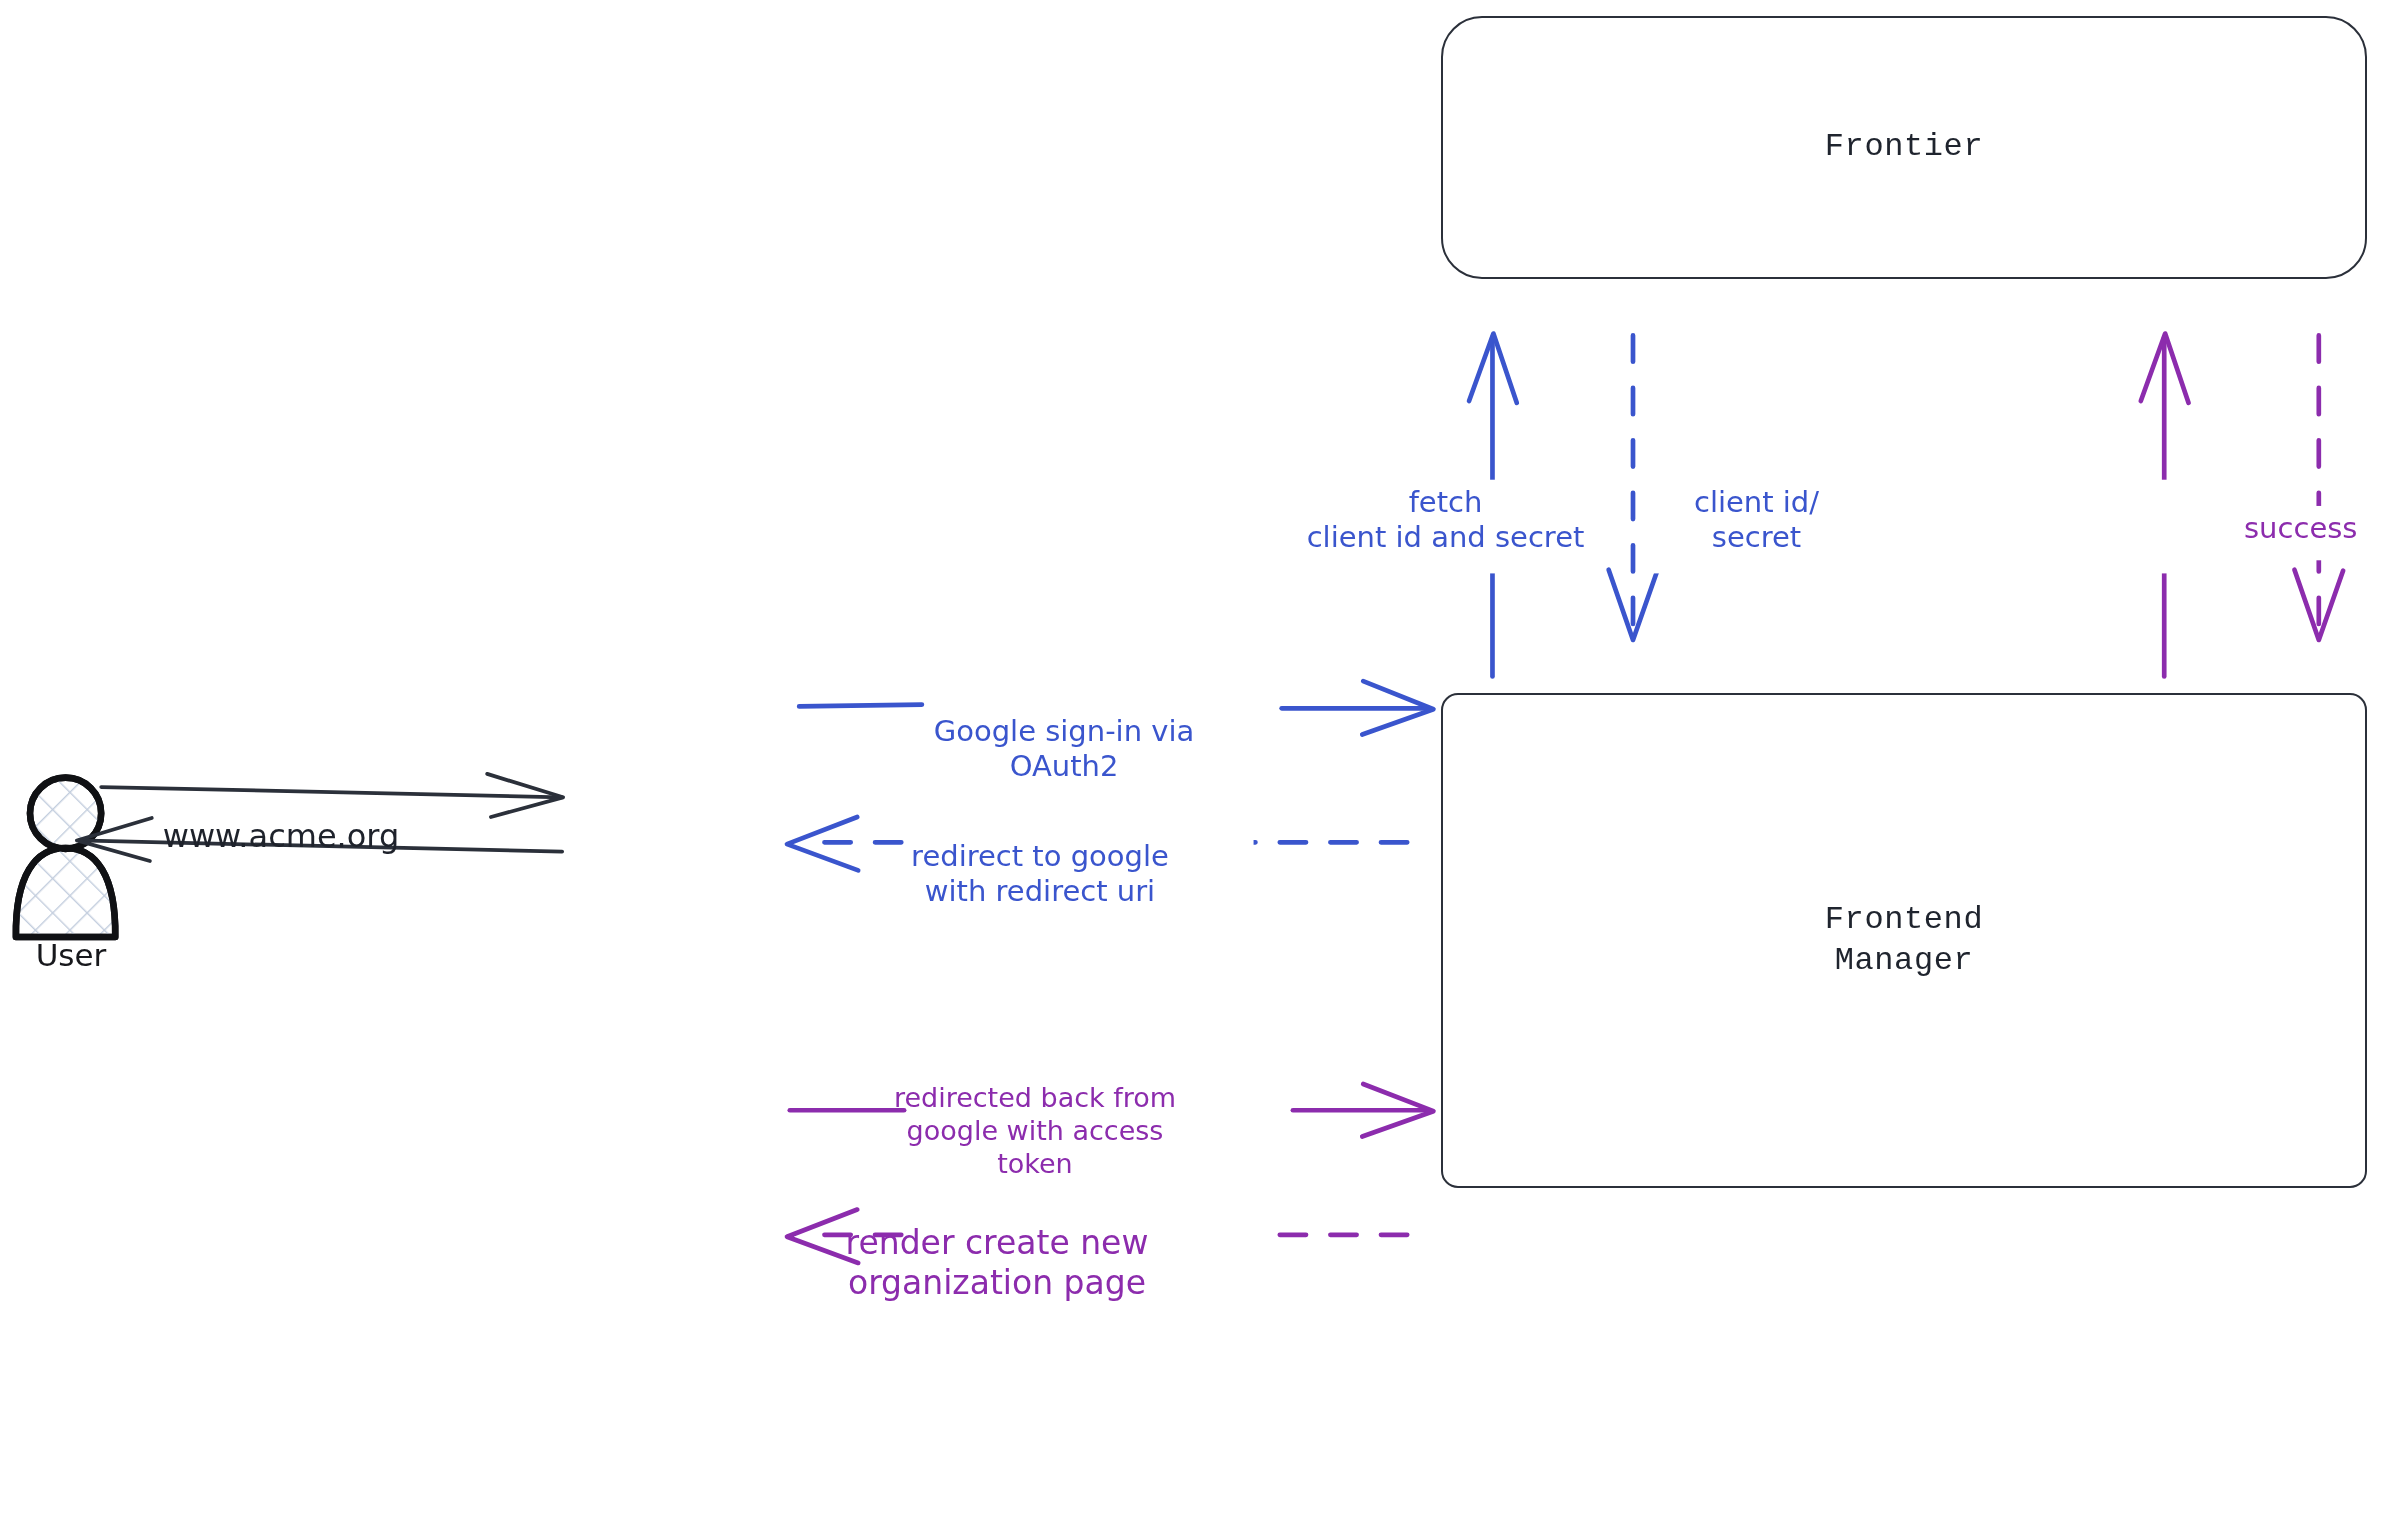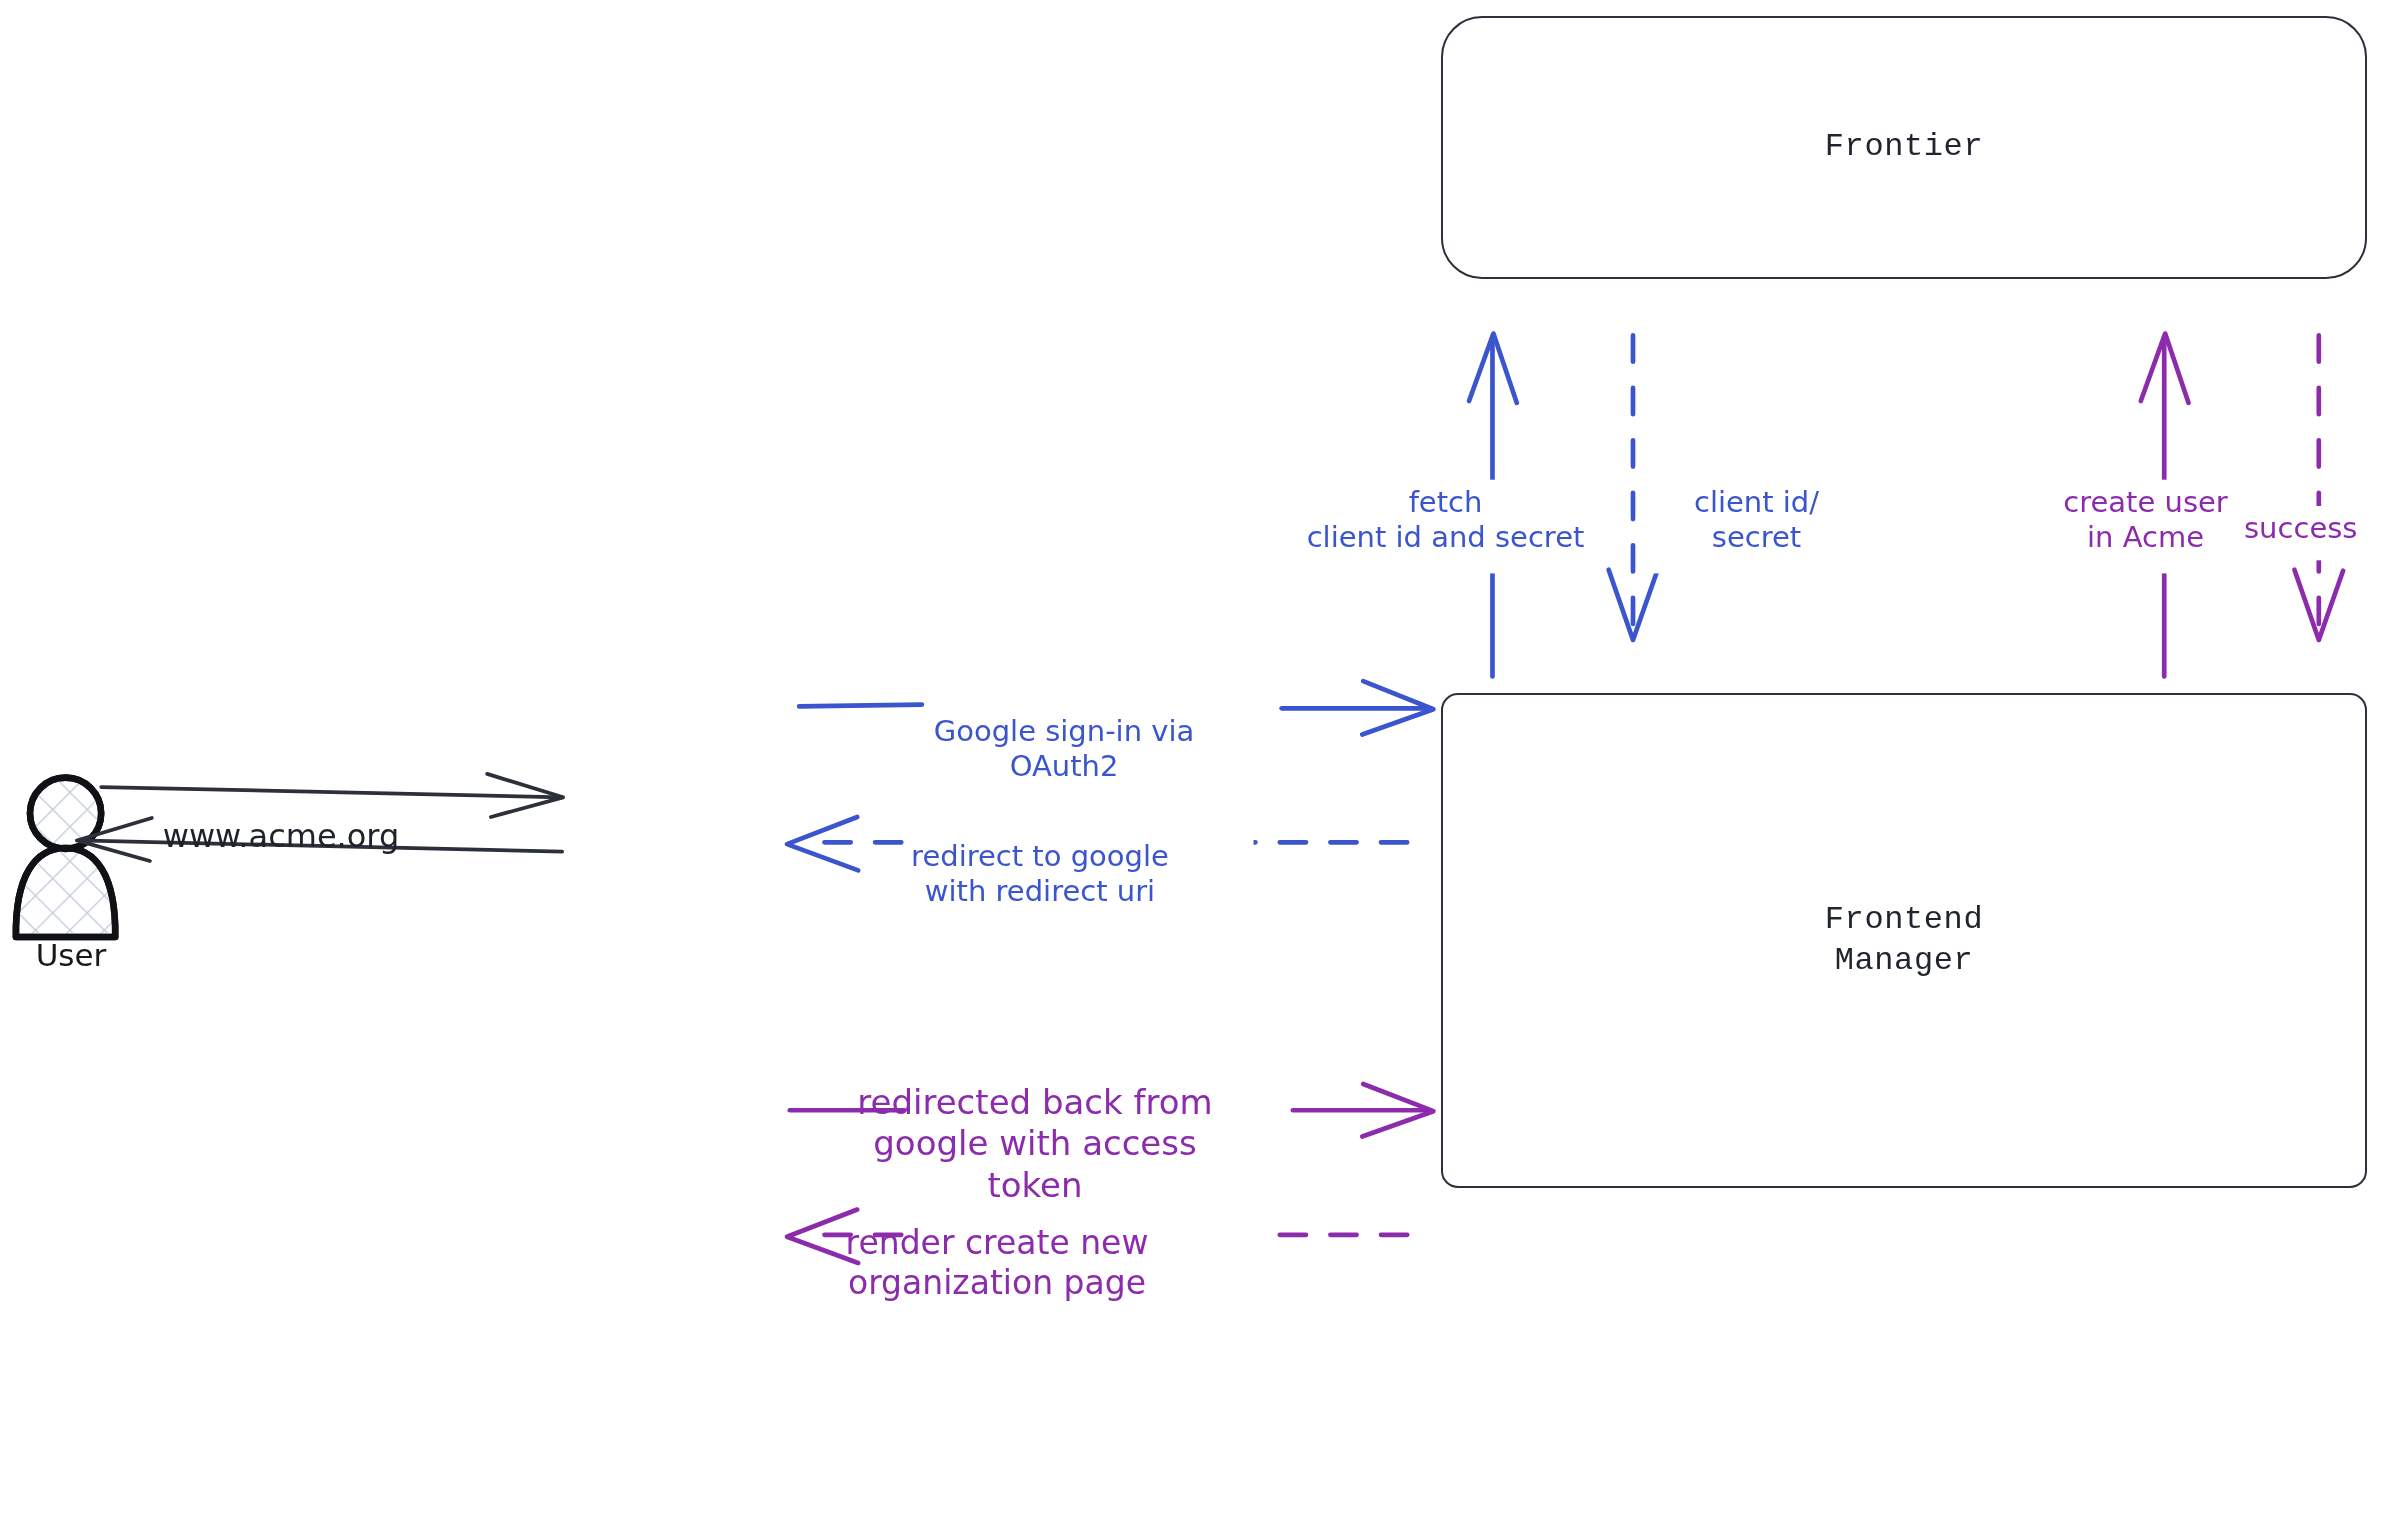--- a/index.html
+++ b/index.html
@@ -86,21 +86,21 @@
   #lbl-google-signin {
     left: 858px; top: 714px; width: 412px;
     font-size: 29px;
   }
   #lbl-redirect-google {
     left: 834px; top: 839px; width: 412px;
     font-size: 29px;
   }
   #lbl-redirected-back {
     left: 824px; top: 1082px; width: 422px;
-    font-size: 34px;
+    font-size: 27px;
   }
   #lbl-render-create {
     left: 786px; top: 1223px; width: 422px;
     font-size: 33px;
   }
   #lbl-fetch-client {
     left: 1244px; top: 485px; width: 403px;
     font-size: 29px;
   }
   #lbl-client-secret {
@@ -219,19 +219,17 @@
 
   <div class="edge-label purple" id="lbl-render-create">render create new
 organization page</div>
 
   <div class="edge-label blue" id="lbl-fetch-client">fetch
 client id and secret</div>
 
   <div class="edge-label blue" id="lbl-client-secret">client id/
 secret</div>
 
-  <div class="edge-label purple" id="lbl-create-user">create user
-in Acme</div>
 
   <div class="edge-label purple" id="lbl-success">success</div>
 
 </div>
 
 
 </body></html>

